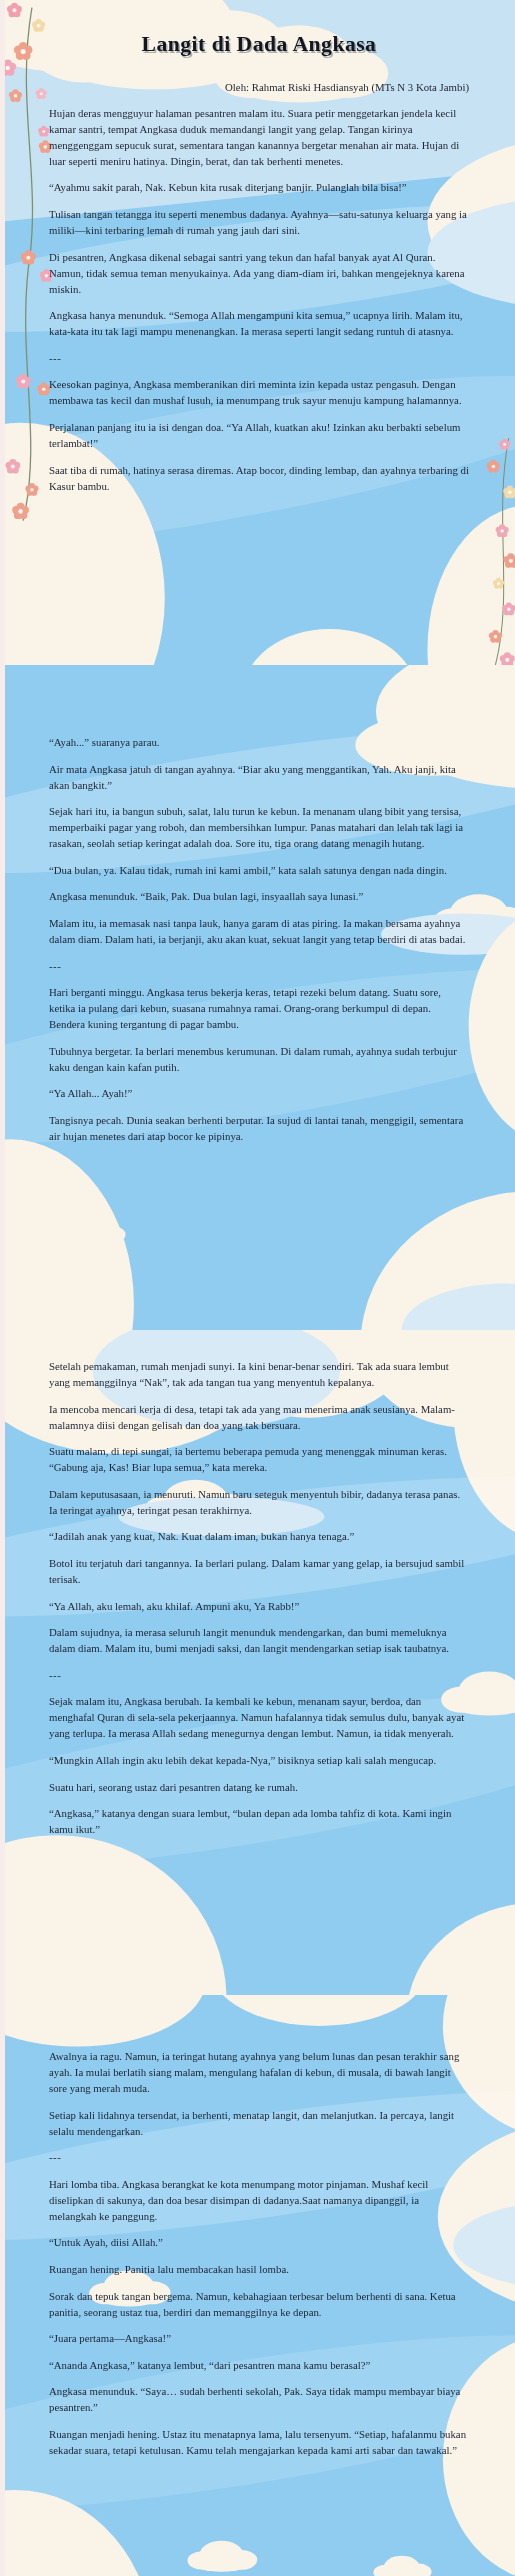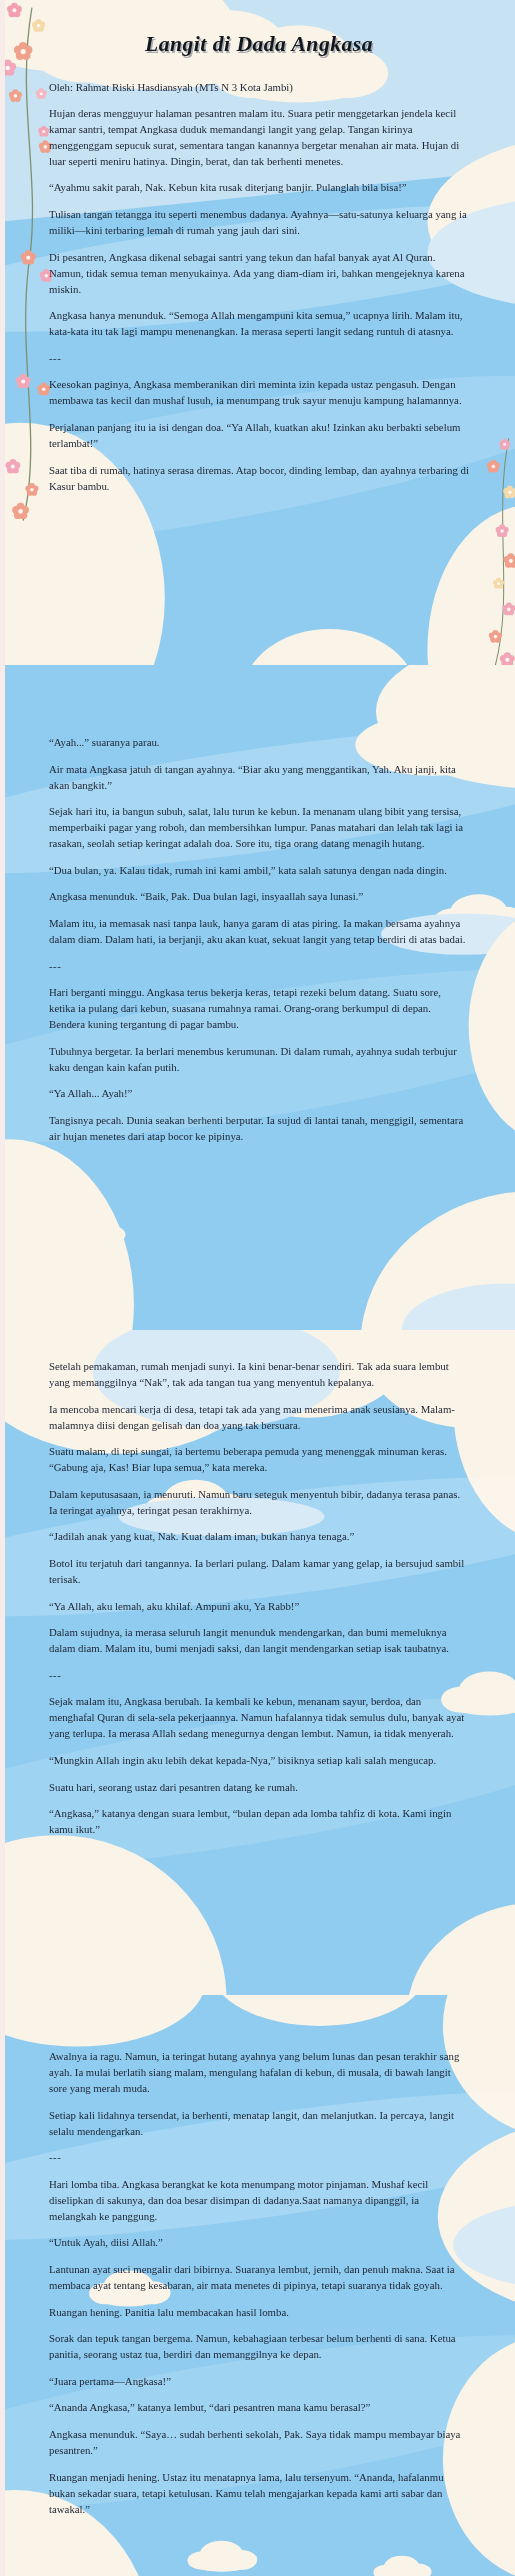--- a/index.html
+++ b/index.html
@@ -7,24 +7,24 @@
   .doc { position:relative; width:515px; height:3364px; overflow:hidden; background:#ffffff; }
   .page { position:relative; width:515px; height:665px; background:#8fccf0; overflow:hidden; }
   .sky { position:absolute; left:0; top:0; width:100%; height:100%; display:block; }
   .edge { position:absolute; left:0; top:0; width:4.6px; height:100%; background:#f7ecea; }
   .content { position:relative; padding:0 46px 0 49px; font-family:"Liberation Serif", serif;
              font-size:10.8px; line-height:16px; color:#1e2433; }
   .page-1 .content { padding-top:31px; }
   .page-2 .content { padding-top:69px; }
   .page-3 .content { padding-top:28px; }
   .page-4 .content { padding-top:53px; }
-  .title { font-size:21.6px; line-height:27px; font-style:italic; font-weight:bold; text-align:center;
+  .title { font-size:21.6px; line-height:27px; font-weight:bold; text-align:center;
            color:#12161f; letter-spacing:0.5px; text-shadow:1.5px 1.5px 0 rgba(108,114,126,0.55);
            margin-bottom:20.6px; }
-  .byline { text-align:left; font-size:10.8px; margin-bottom:10.3px; color:#1e2433; }
+  .byline { text-align:right; font-size:10.8px; margin-bottom:10.3px; color:#1e2433; }
   .para { margin:0 0 10.6px 0; }
   .para.tight { margin-top:-10.6px; }
   .para.sep { letter-spacing:0.5px; }
 </style>
 </head>
 <body>
 
 <div class="doc">
 
   <section class="page page-1">
@@ -327,24 +327,23 @@
           <ellipse cx="0" cy="26" rx="95" ry="30"></ellipse>
         </g>
       </svg>
     <div class="edge"></div>
     <div class="content">
         <p class="para">Awalnya ia ragu. Namun, ia teringat hutang ayahnya yang belum lunas dan pesan terakhir sang ayah. Ia mulai berlatih siang malam, mengulang hafalan di kebun, di musala, di bawah langit sore yang merah muda.</p>
         <p class="para">Setiap kali lidahnya tersendat, ia berhenti, menatap langit, dan melanjutkan. Ia percaya, langit selalu mendengarkan.</p>
         <p class="para sep">---</p>
         <p class="para">Hari lomba tiba. Angkasa berangkat ke kota menumpang motor pinjaman. Mushaf kecil diselipkan di sakunya, dan doa besar disimpan di dadanya.Saat namanya dipanggil, ia melangkah ke panggung.</p>
         <p class="para">“Untuk Ayah, diisi Allah.”</p>
-        <p class="para">Lantunan ayat suci mengalir dari bibirnya. Suaranya lembut, jernih, dan penuh makna. Saat ia membaca ayat tentang kesabaran, air mata menetes di pipinya, tetapi suaranya tidak goyah.</p>
         <p class="para">Ruangan hening. Panitia lalu membacakan hasil lomba.</p>
         <p class="para">Sorak dan tepuk tangan bergema. Namun, kebahagiaan terbesar belum berhenti di sana. Ketua panitia, seorang ustaz tua, berdiri dan memanggilnya ke depan.</p>
         <p class="para">“Juara pertama—Angkasa!”</p>
         <p class="para">“Ananda Angkasa,” katanya lembut, “dari pesantren mana kamu berasal?”</p>
         <p class="para">Angkasa menunduk. “Saya… sudah berhenti sekolah, Pak. Saya tidak mampu membayar biaya pesantren.”</p>
-        <p class="para">Ruangan menjadi hening. Ustaz itu menatapnya lama, lalu tersenyum. “Ananda, hafalanmu bukan sekadar suara, tetapi ketulusan. Kamu telah mengajarkan kepada kami arti sabar dan tawakal.”</p>
+        <p class="para">Ruangan menjadi hening. Ustaz itu menatapnya lama, lalu tersenyum. “Setiap, hafalanmu bukan sekadar suara, tetapi ketulusan. Kamu telah mengajarkan kepada kami arti sabar dan tawakal.”</p>
       </div>
   </section>
 
 </div>
 
 
 </body></html>

